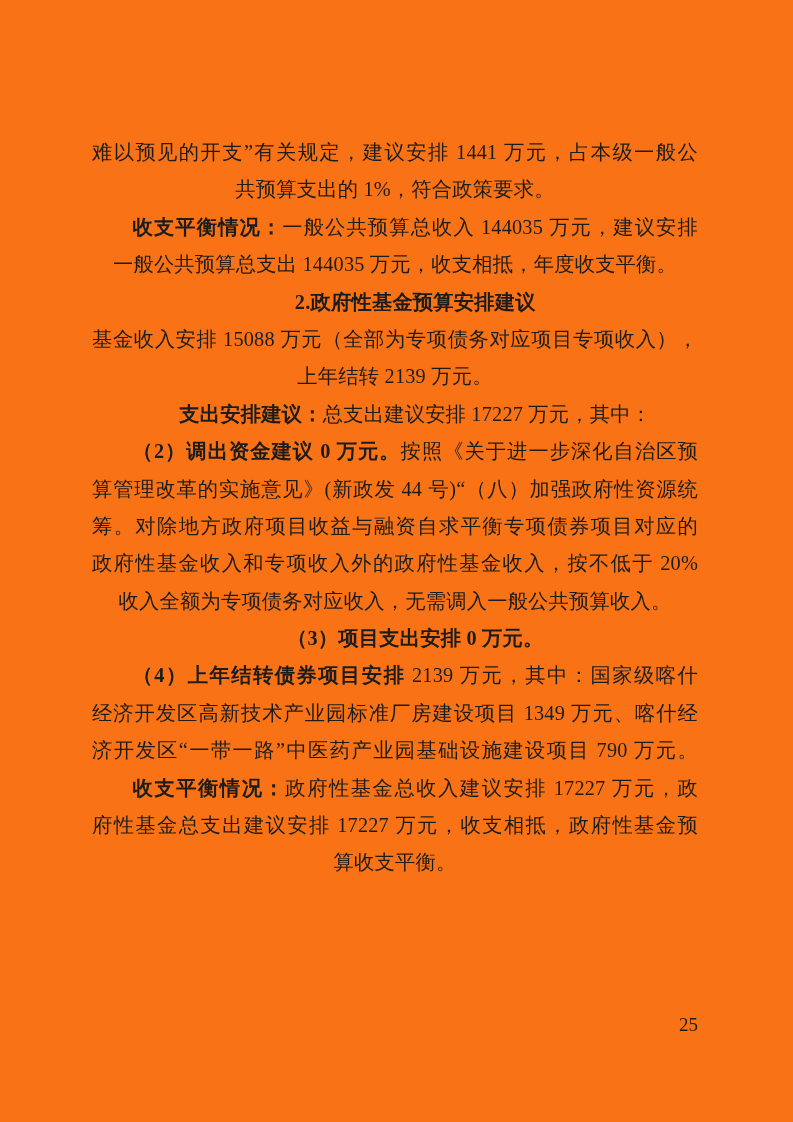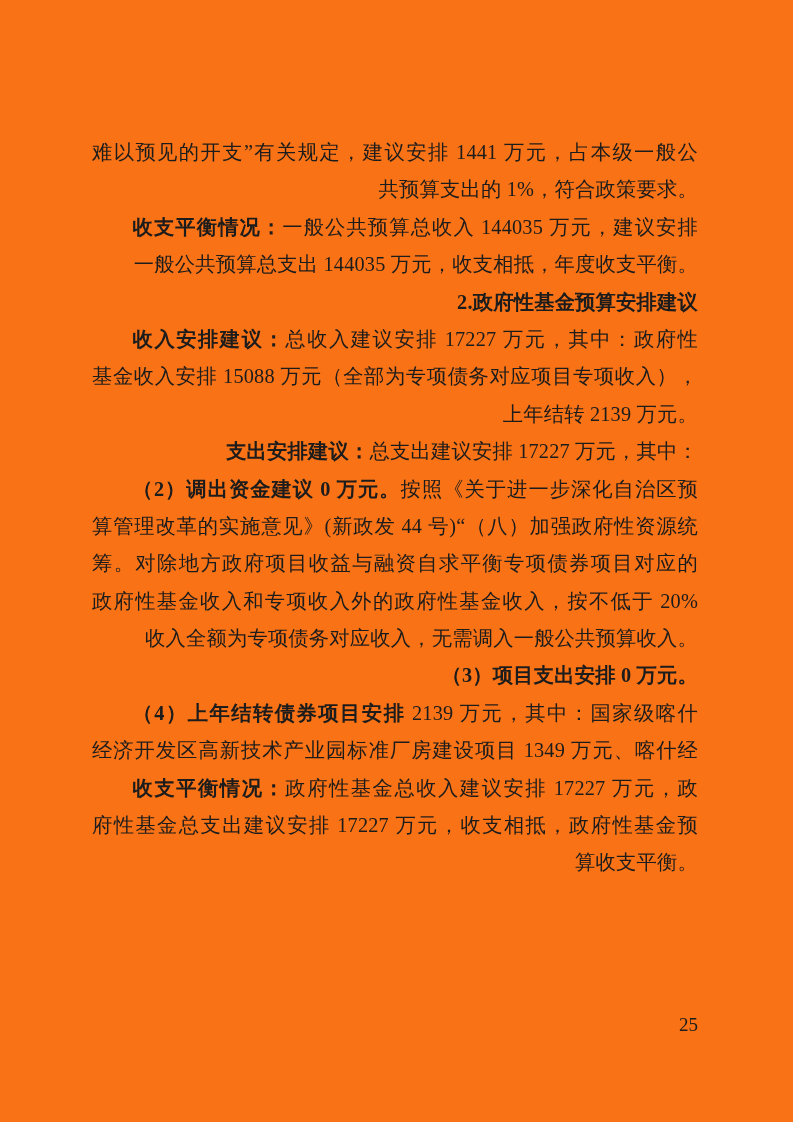--- a/index.html
+++ b/index.html
@@ -18,21 +18,21 @@
   .doc-body {
     position: absolute;
     left: 92px; top: 134px;
     width: 606px;
   }
   .line {
     font-size: 20.3px;
     line-height: 37.4px;
     height: 37.4px;
     overflow: hidden;
-    text-align: right;
+    text-align: center;
     letter-spacing: 0.2px;
   }
   .line.j {
     text-align: justify;
     text-align-last: justify;
     text-justify: inter-ideograph;
   }
   .line.ind { text-indent: 2em; }
   .run { font-weight: 400; }
   .run.bold { font-weight: 700; }
@@ -49,30 +49,30 @@
 </head>
 <body>
 
 <div class="page">
   <div class="doc-body">
       <div class="line j"><span class="run">难以预见的开支”有关规定，建议安排 1441 万元，占本级一般公</span></div>
       <div class="line"><span class="run">共预算支出的 1%，符合政策要求。</span></div>
       <div class="line j ind"><span class="run bold">收支平衡情况：</span><span class="run">一般公共预算总收入 144035 万元，建议安排</span></div>
       <div class="line"><span class="run">一般公共预算总支出 144035 万元，收支相抵，年度收支平衡。</span></div>
       <div class="line ind"><span class="run bold">2.政府性基金预算安排建议</span></div>
-      <div class="line j ind"><span class="run bold">收入安排建议：</span><span class="run">总收入建议安排 17227 万元，其中：政府性</span></div>
       <div class="line j"><span class="run">基金收入安排 15088 万元（全部为专项债务对应项目专项收入），</span></div>
       <div class="line"><span class="run">上年结转 2139 万元。</span></div>
       <div class="line ind"><span class="run bold">支出安排建议：</span><span class="run">总支出建议安排 17227 万元，其中：</span></div>
       <div class="line j ind"><span class="run bold">（2）调出资金建议 0 万元。</span><span class="run">按照《关于进一步深化自治区预</span></div>
       <div class="line j"><span class="run">算管理改革的实施意见》(新政发 44 号)“（八）加强政府性资源统</span></div>
       <div class="line j"><span class="run">筹。对除地方政府项目收益与融资自求平衡专项债券项目对应的</span></div>
       <div class="line j"><span class="run">政府性基金收入和专项收入外的政府性基金收入，按不低于 20%</span></div>
       <div class="line"><span class="run">收入全额为专项债务对应收入，无需调入一般公共预算收入。</span></div>
       <div class="line ind"><span class="run bold">（3）项目支出安排 0 万元。</span></div>
       <div class="line j ind"><span class="run bold">（4）上年结转债券项目安排</span><span class="run"> 2139 万元，其中：国家级喀什</span></div>
       <div class="line j"><span class="run">经济开发区高新技术产业园标准厂房建设项目 1349 万元、喀什经</span></div>
+      <div class="line j"><span class="run">济开发区“一带一路”中医药产业园基础设施建设项目 790 万元。</span></div>
       <div class="line j ind"><span class="run bold">收支平衡情况：</span><span class="run">政府性基金总收入建议安排 17227 万元，政</span></div>
       <div class="line j"><span class="run">府性基金总支出建议安排 17227 万元，收支相抵，政府性基金预</span></div>
       <div class="line"><span class="run">算收支平衡。</span></div>
     </div>
   <div class="page-number">25</div>
 </div>
 
 </body></html>

